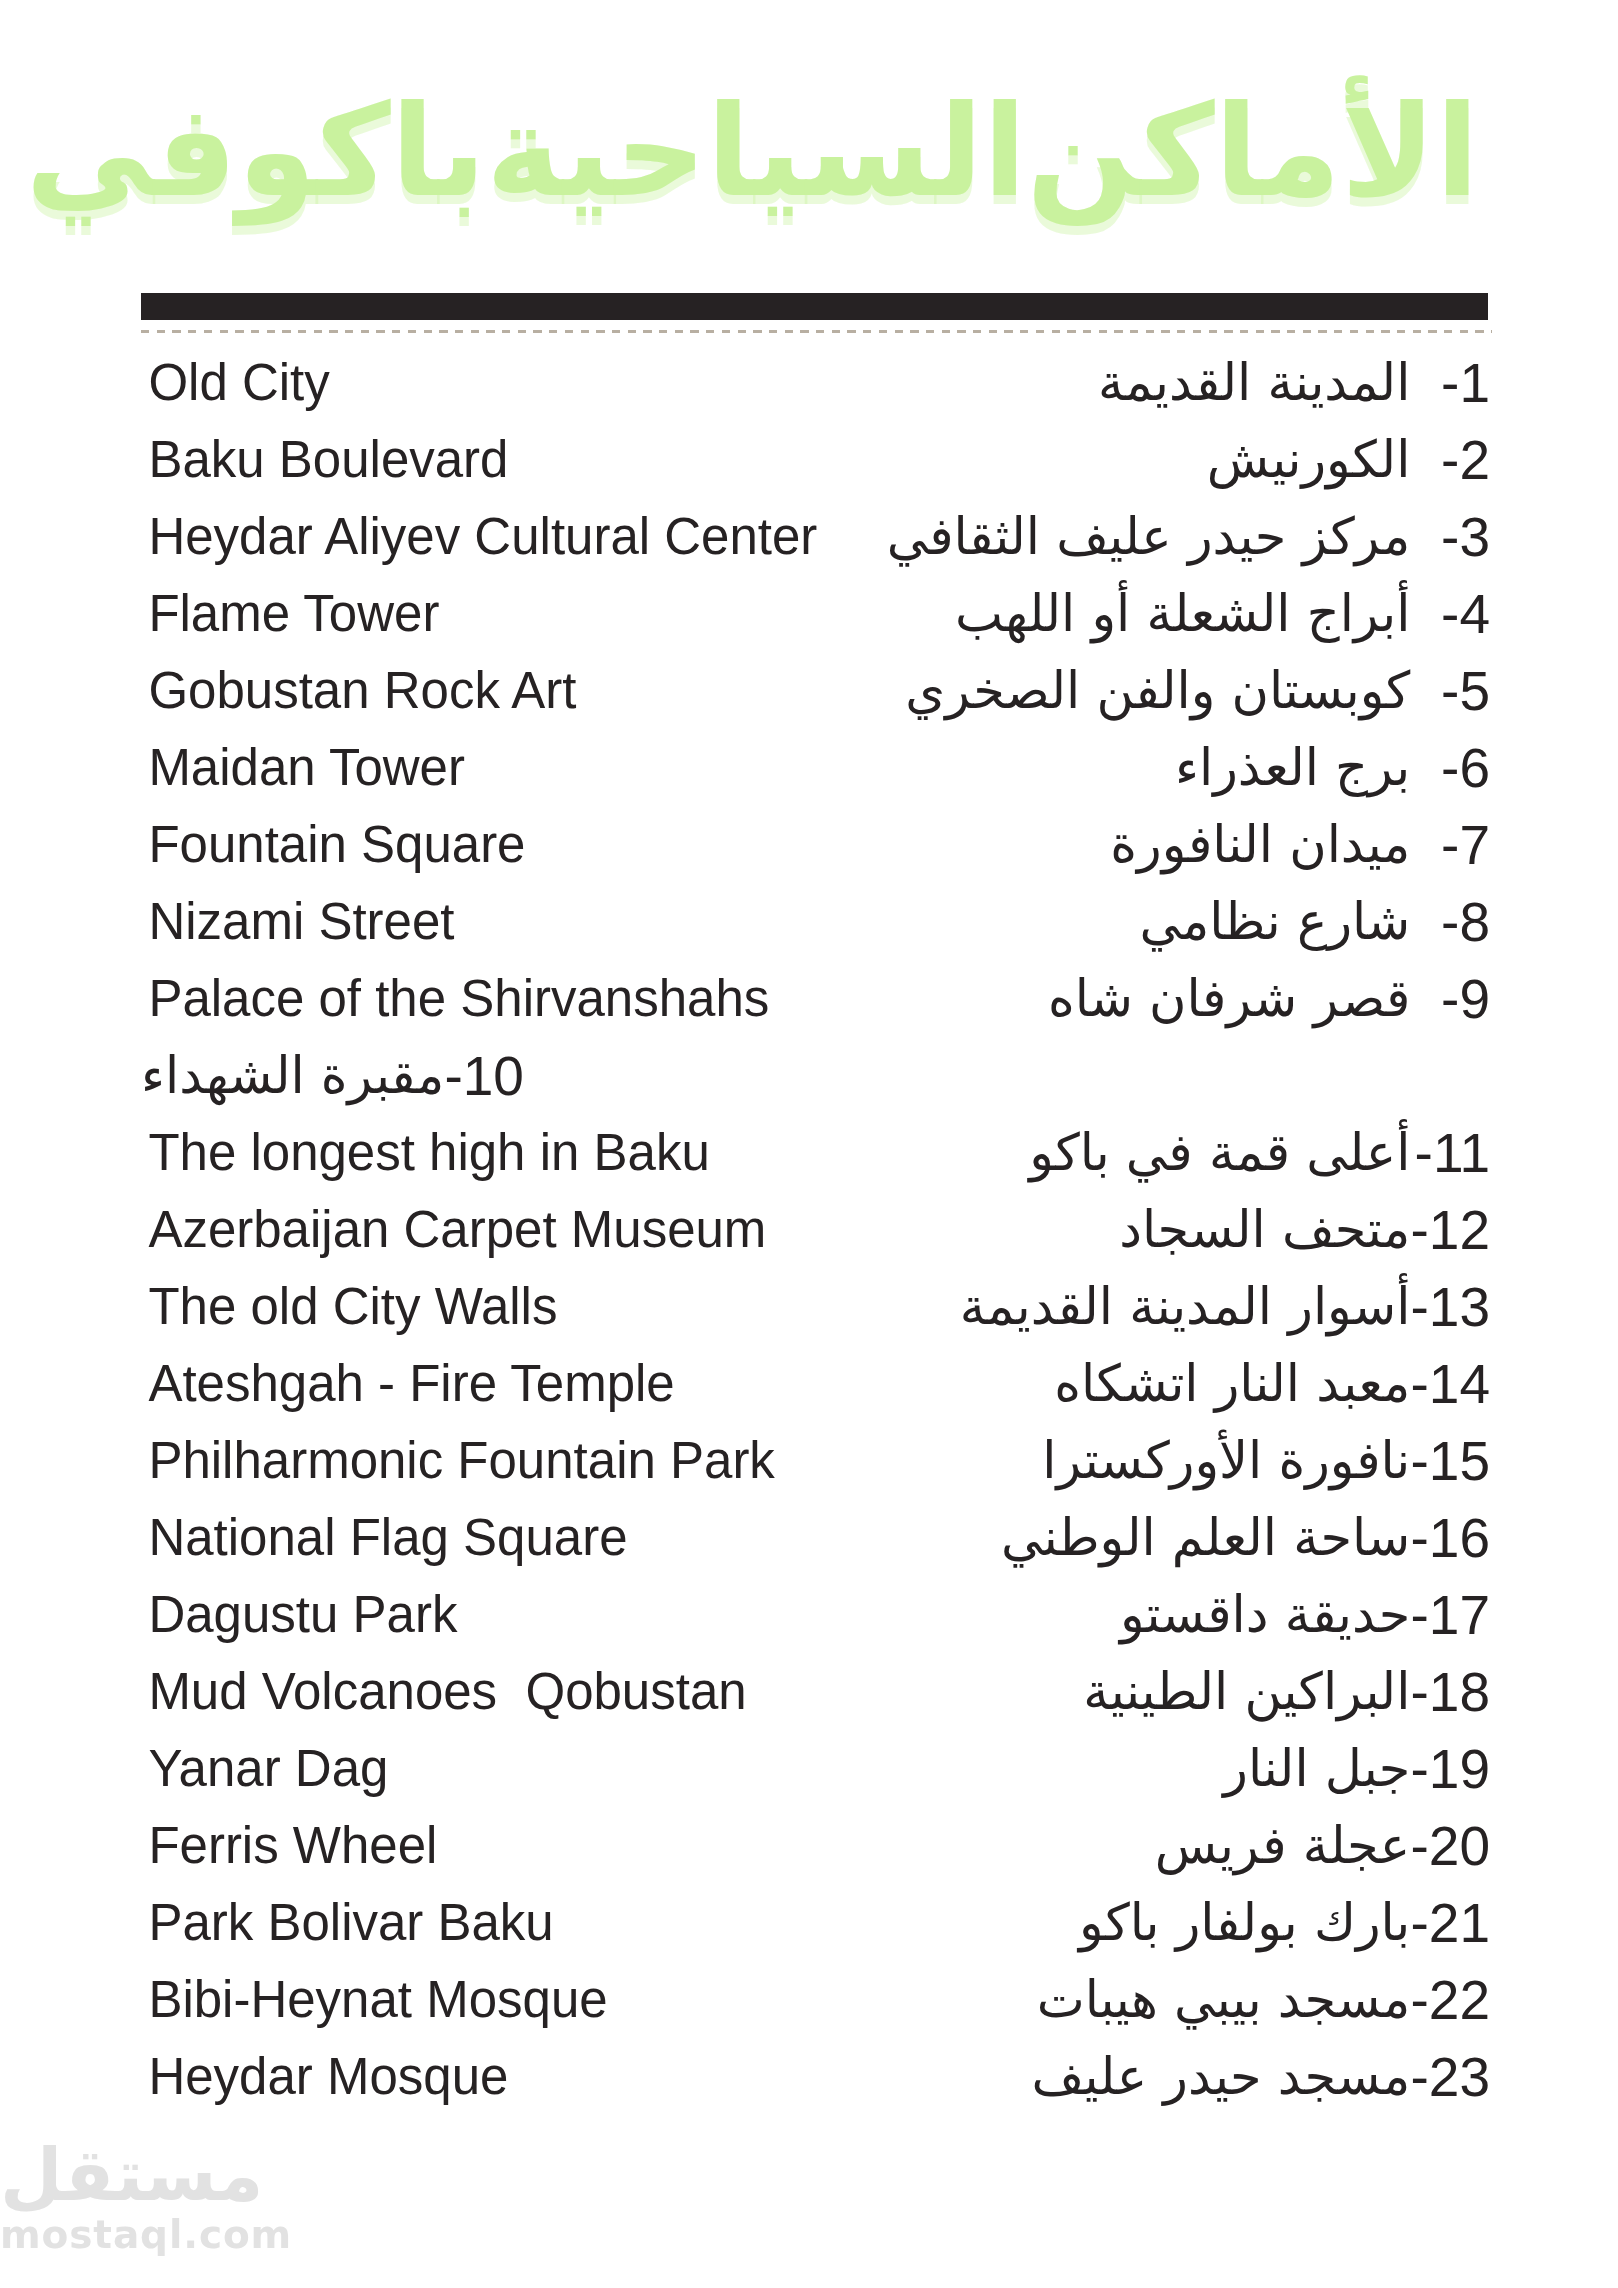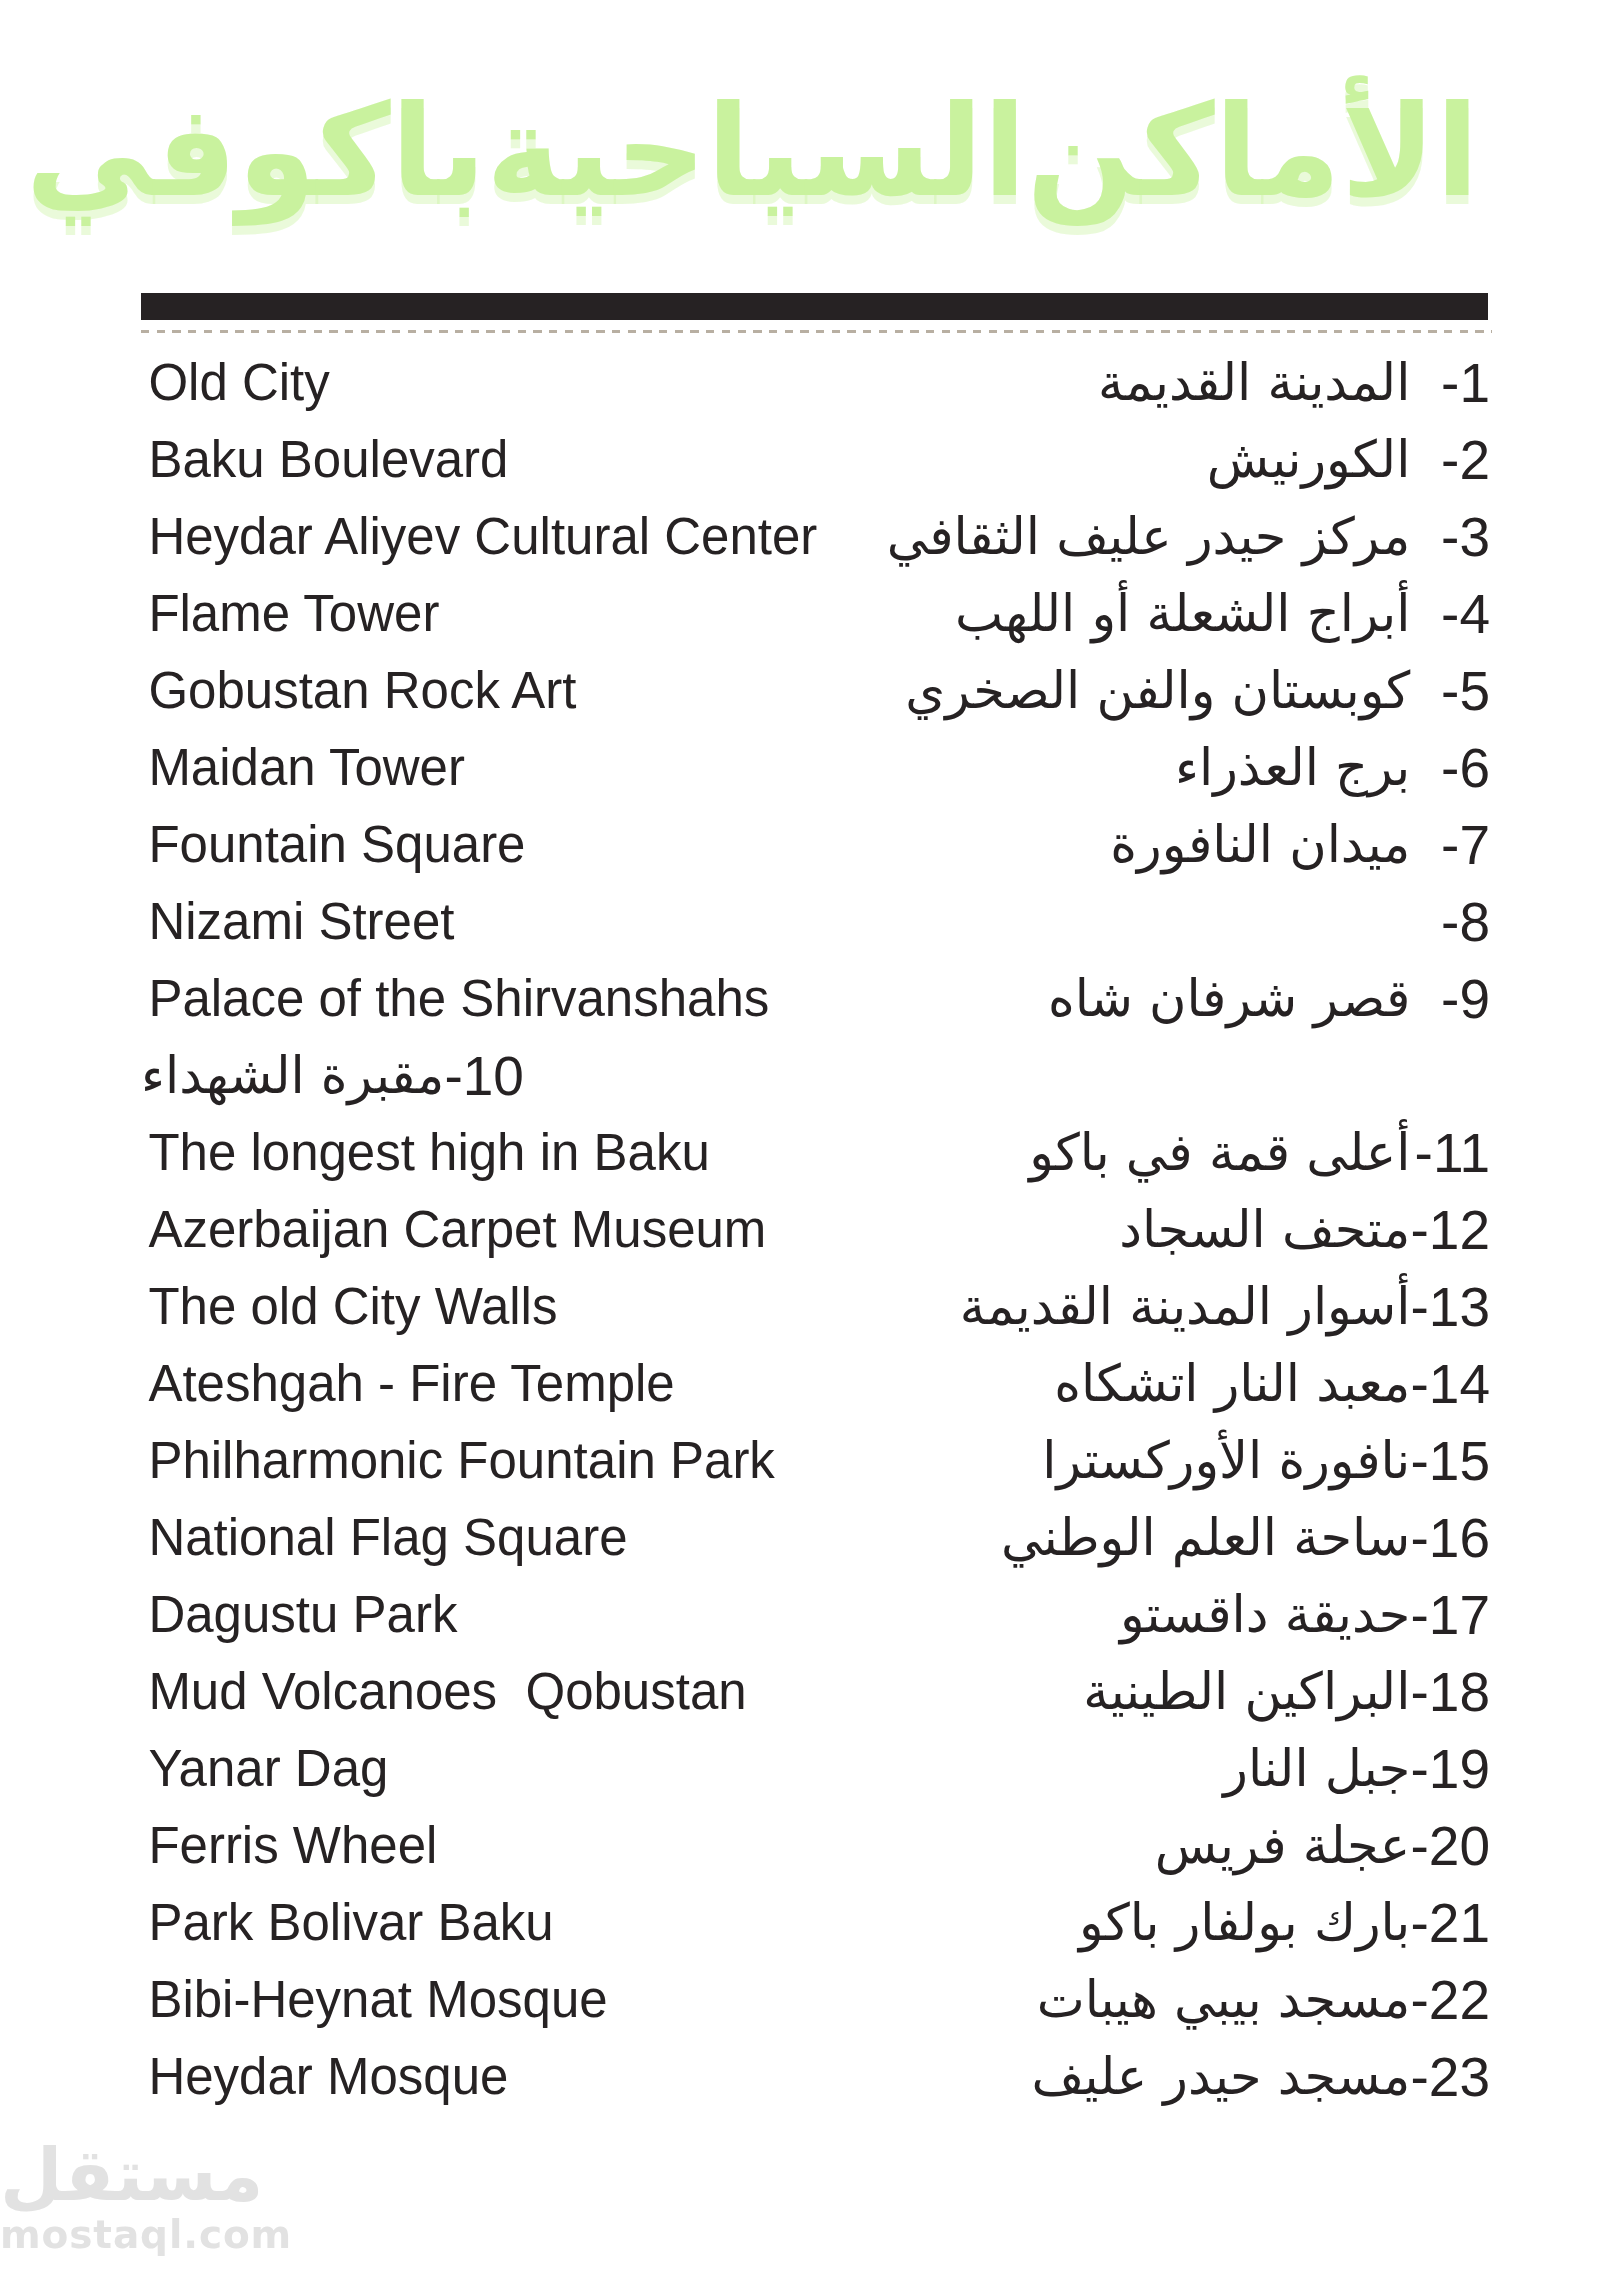--- a/index.html
+++ b/index.html
@@ -139,20 +139,21 @@
       <div class="en">Fountain Square</div>
       <div class="ar-wrap">
         <span class="num">7-</span>
         <span class="ar">ميدان النافورة</span>
       </div>
     </div>
     <div class="row">
       <div class="en">Nizami Street</div>
       <div class="ar-wrap">
         <span class="num">8-</span>
+        <span class="ar">شارع نظامي</span>
       </div>
     </div>
     <div class="row">
       <div class="en">Palace of the Shirvanshahs</div>
       <div class="ar-wrap">
         <span class="num">9-</span>
         <span class="ar">قصر شرفان شاه</span>
       </div>
     </div>
     <div class="row">

